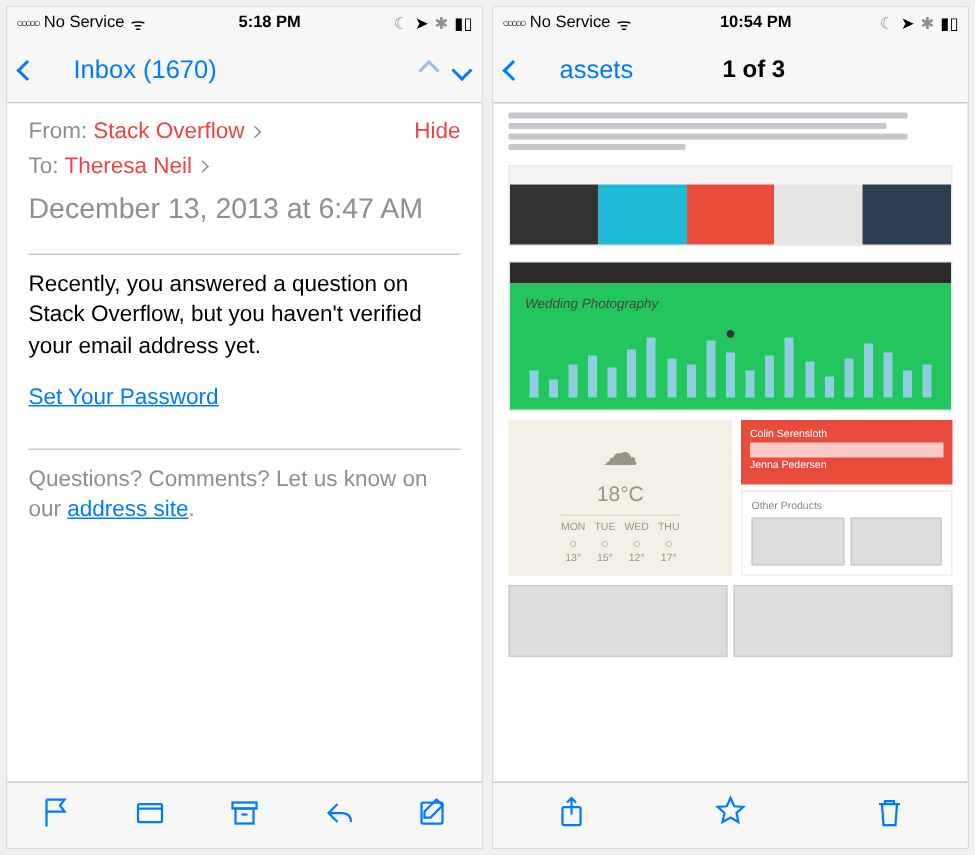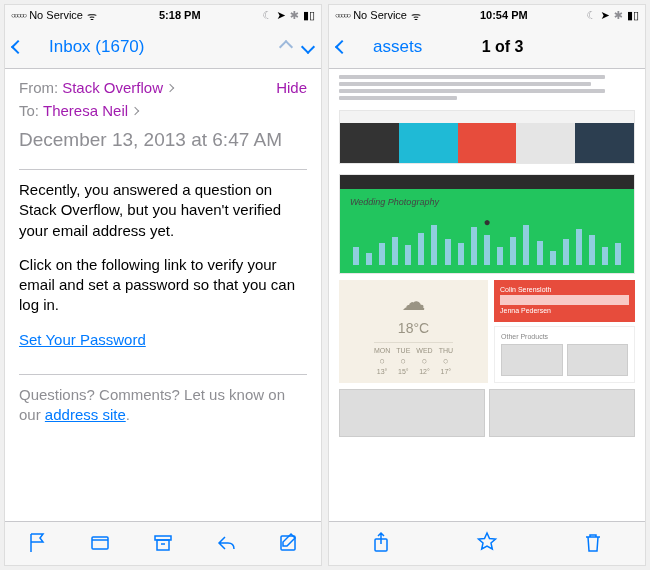--- a/index.html
+++ b/index.html
@@ -45,21 +45,21 @@
     border-width: 0 2px 2px 0; display: inline-block;
   }
   .chev.left { transform: rotate(135deg); margin-right: 4px; }
   .chev.up { transform: rotate(-135deg); }
   .chev.down { transform: rotate(45deg); }
   
   .content { flex: 1; overflow: hidden; background: #fff; }
   .mail-content { padding: 10px 14px; font-size: 15px; color: #000; display:flex; flex-direction:column; }
   .mail-row { display: flex; gap: 4px; margin-bottom: 6px; align-items: center; }
   .label { color: #8e8e93; }
-  .link { color: #a21caf; }
+  .link { color: #ef4444; }
   .chev-sm { width:6px; height:6px; border:solid #8e8e93; border-width:0 1px 1px 0; transform:rotate(-45deg); }
   .subject { font-weight: 700; font-size: 16px; margin-top: 8px; line-height:1.2;}
   .date { color: #8e8e93; font-size: 19px; margin-top: 4px; margin-bottom: 8px; }
   hr { border: none; border-top: 1px solid #c8c8cc; margin: 10px 0; }
   .body-text { font-size: 15px; line-height: 1.35; margin-bottom: 14px; }
   .a { color: #007aff; text-decoration: underline; cursor:pointer; }
   .footer-text { color: #8e8e93; font-size: 15px; line-height:1.35; }
   
   .toolbar {
     height: 44px; display: flex; align-items: center; justify-content: space-around;
@@ -133,21 +133,20 @@
       <span class="link">Hide</span>
     </div>
     <div class="mail-row">
       <span class="label">To:</span>
       <span class="link">Theresa Neil</span>
       <span class="chev-sm"></span>
     </div>
     <div class="date">December 13, 2013 at 6:47 AM</div>
     <hr>
     <div class="body-text">Recently, you answered a question on Stack Overflow, but you haven't verified your email address yet.</div>
-    <div class="body-text">Click on the following link to verify your email and set a password so that you can log in.</div>
     <div class="body-text"><span class="a">Set Your Password</span></div>
     <hr>
     <div class="footer-text">
       <span>Questions? Comments? Let us know on our </span><span class="a">address site</span><span>.</span>
     </div>
   </div>
   <div class="toolbar">
     <span class="tb-btn"><svg width="22" height="22" fill="none" stroke-width="1.5">
           <path d="M5 3v18M5 3h12l-3 4 3 4H5"></path>
         </svg></span>

